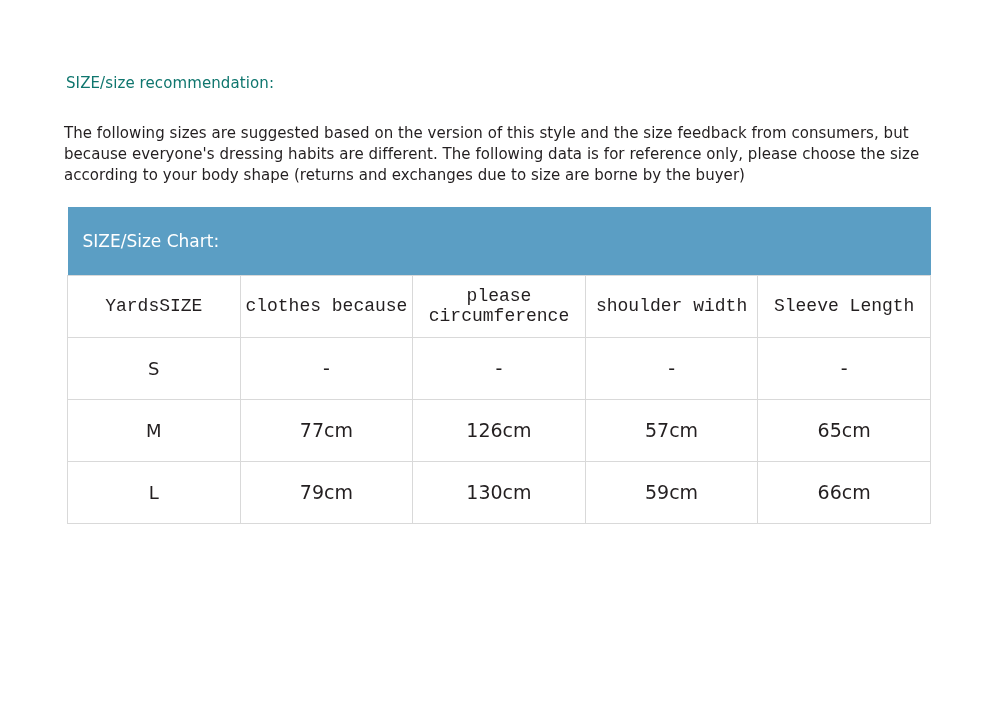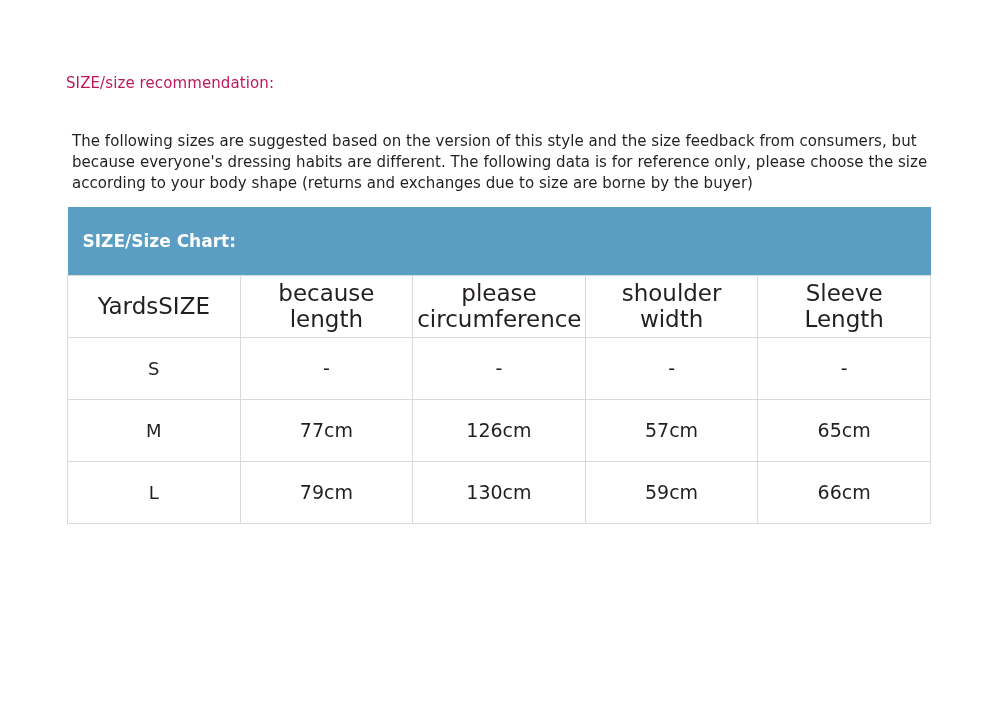--- a/index.html
+++ b/index.html
@@ -18,70 +18,71 @@
     position: relative;
     width: 1000px;
     height: 708px;
     box-sizing: border-box;
   }
   .intro-title {
     position: absolute;
     left: 66px;
     top: 74px;
     font-size: 15px;
-    color: #be185d;
+    color: #0f766e;
     letter-spacing: 0.1px;
   }
   .intro-body {
     position: absolute;
     left: 64px;
     top: 123px;
     width: 880px;
     font-size: 15px;
     line-height: 21px;
     color: #231f20;
     letter-spacing: 0.05px;
   }
   .intro-body p {
-    margin: 8px;
+    margin: 0;
   }
   .table-wrap {
     position: absolute;
     left: 67px;
     top: 207px;
     width: 864px;
   }
   table.size-table {
     border-collapse: collapse;
     width: 864px;
     table-layout: fixed;
   }
   table.size-table th.header-band {
     background: #5b9ec4;
     color: #ffffff;
     text-align: left;
-    font-weight: bold;
+    font-weight: normal;
     font-size: 17px;
     padding: 22px 0 22px 15px;
     height: 68px;
     box-sizing: border-box;
     border: none;
   }
   table.size-table td {
     border: 1px solid #d9d9d9;
     text-align: center;
     vertical-align: middle;
     font-size: 17px;
     color: #231f20;
     font-weight: normal;
     padding: 0 4px;
   }
   table.size-table tr.col-head td {
     height: 61px;
-    font-size: 23px;
+    font-size: 18px;
+    font-family: Liberation Mono, monospace;
   }
   table.size-table tr.data-row td {
     height: 61px;
   }
   table.size-table tr.data-row td.label-cell {
     font-size: 18px;
   }
   table.size-table tr.data-row td.val-cell {
     font-size: 19px;
   }
@@ -103,21 +104,21 @@
   </div>
 
   <div class="table-wrap">
     <table class="size-table">
       <thead>
         <tr>
           <th class="header-band" colspan="5" style="background: rgb(91, 158, 196);">SIZE/Size Chart:</th>
         </tr>
         <tr class="col-head">
           <td class="c0">YardsSIZE</td>
-          <td class="c1">because length</td>
+          <td class="c1">clothes because</td>
           <td class="c2">please circumference</td>
           <td class="c3">shoulder width</td>
           <td class="c4">Sleeve Length</td>
         </tr>
       </thead>
       <tbody>
         <tr class="data-row">
           <td class="c0 label-cell">S</td>
           <td class="c1 val-cell">-</td>
           <td class="c2 val-cell">-</td>

